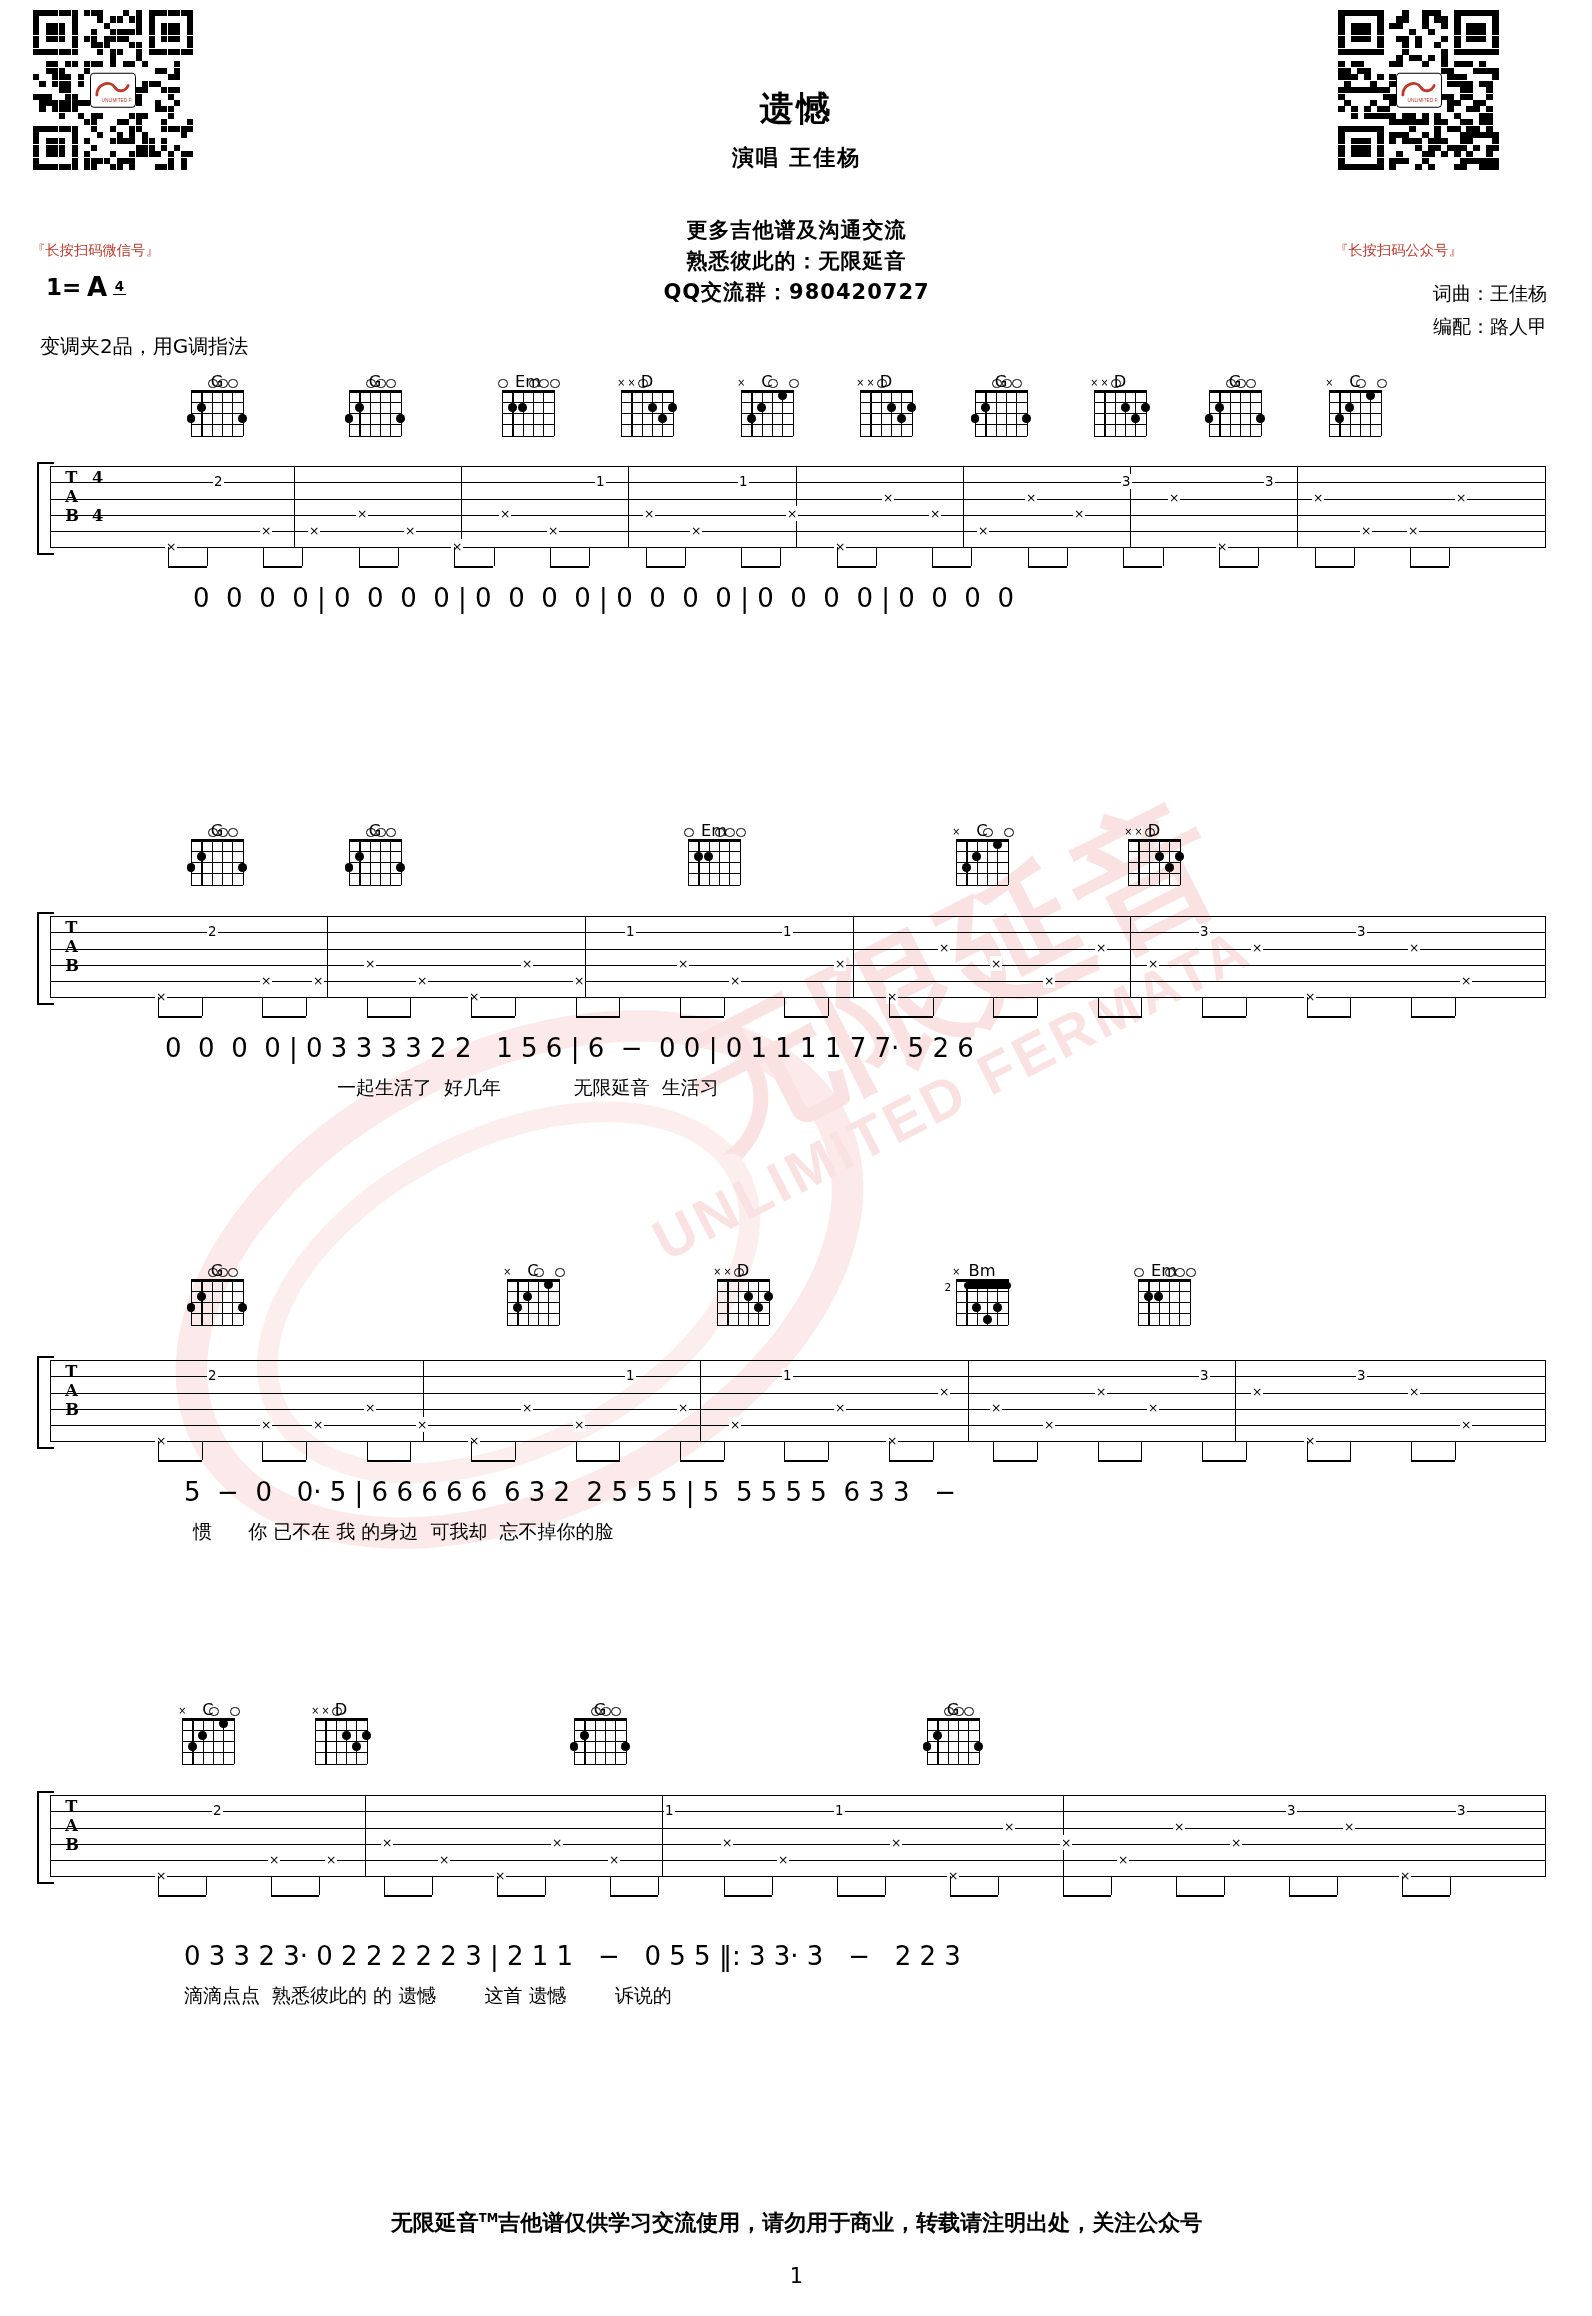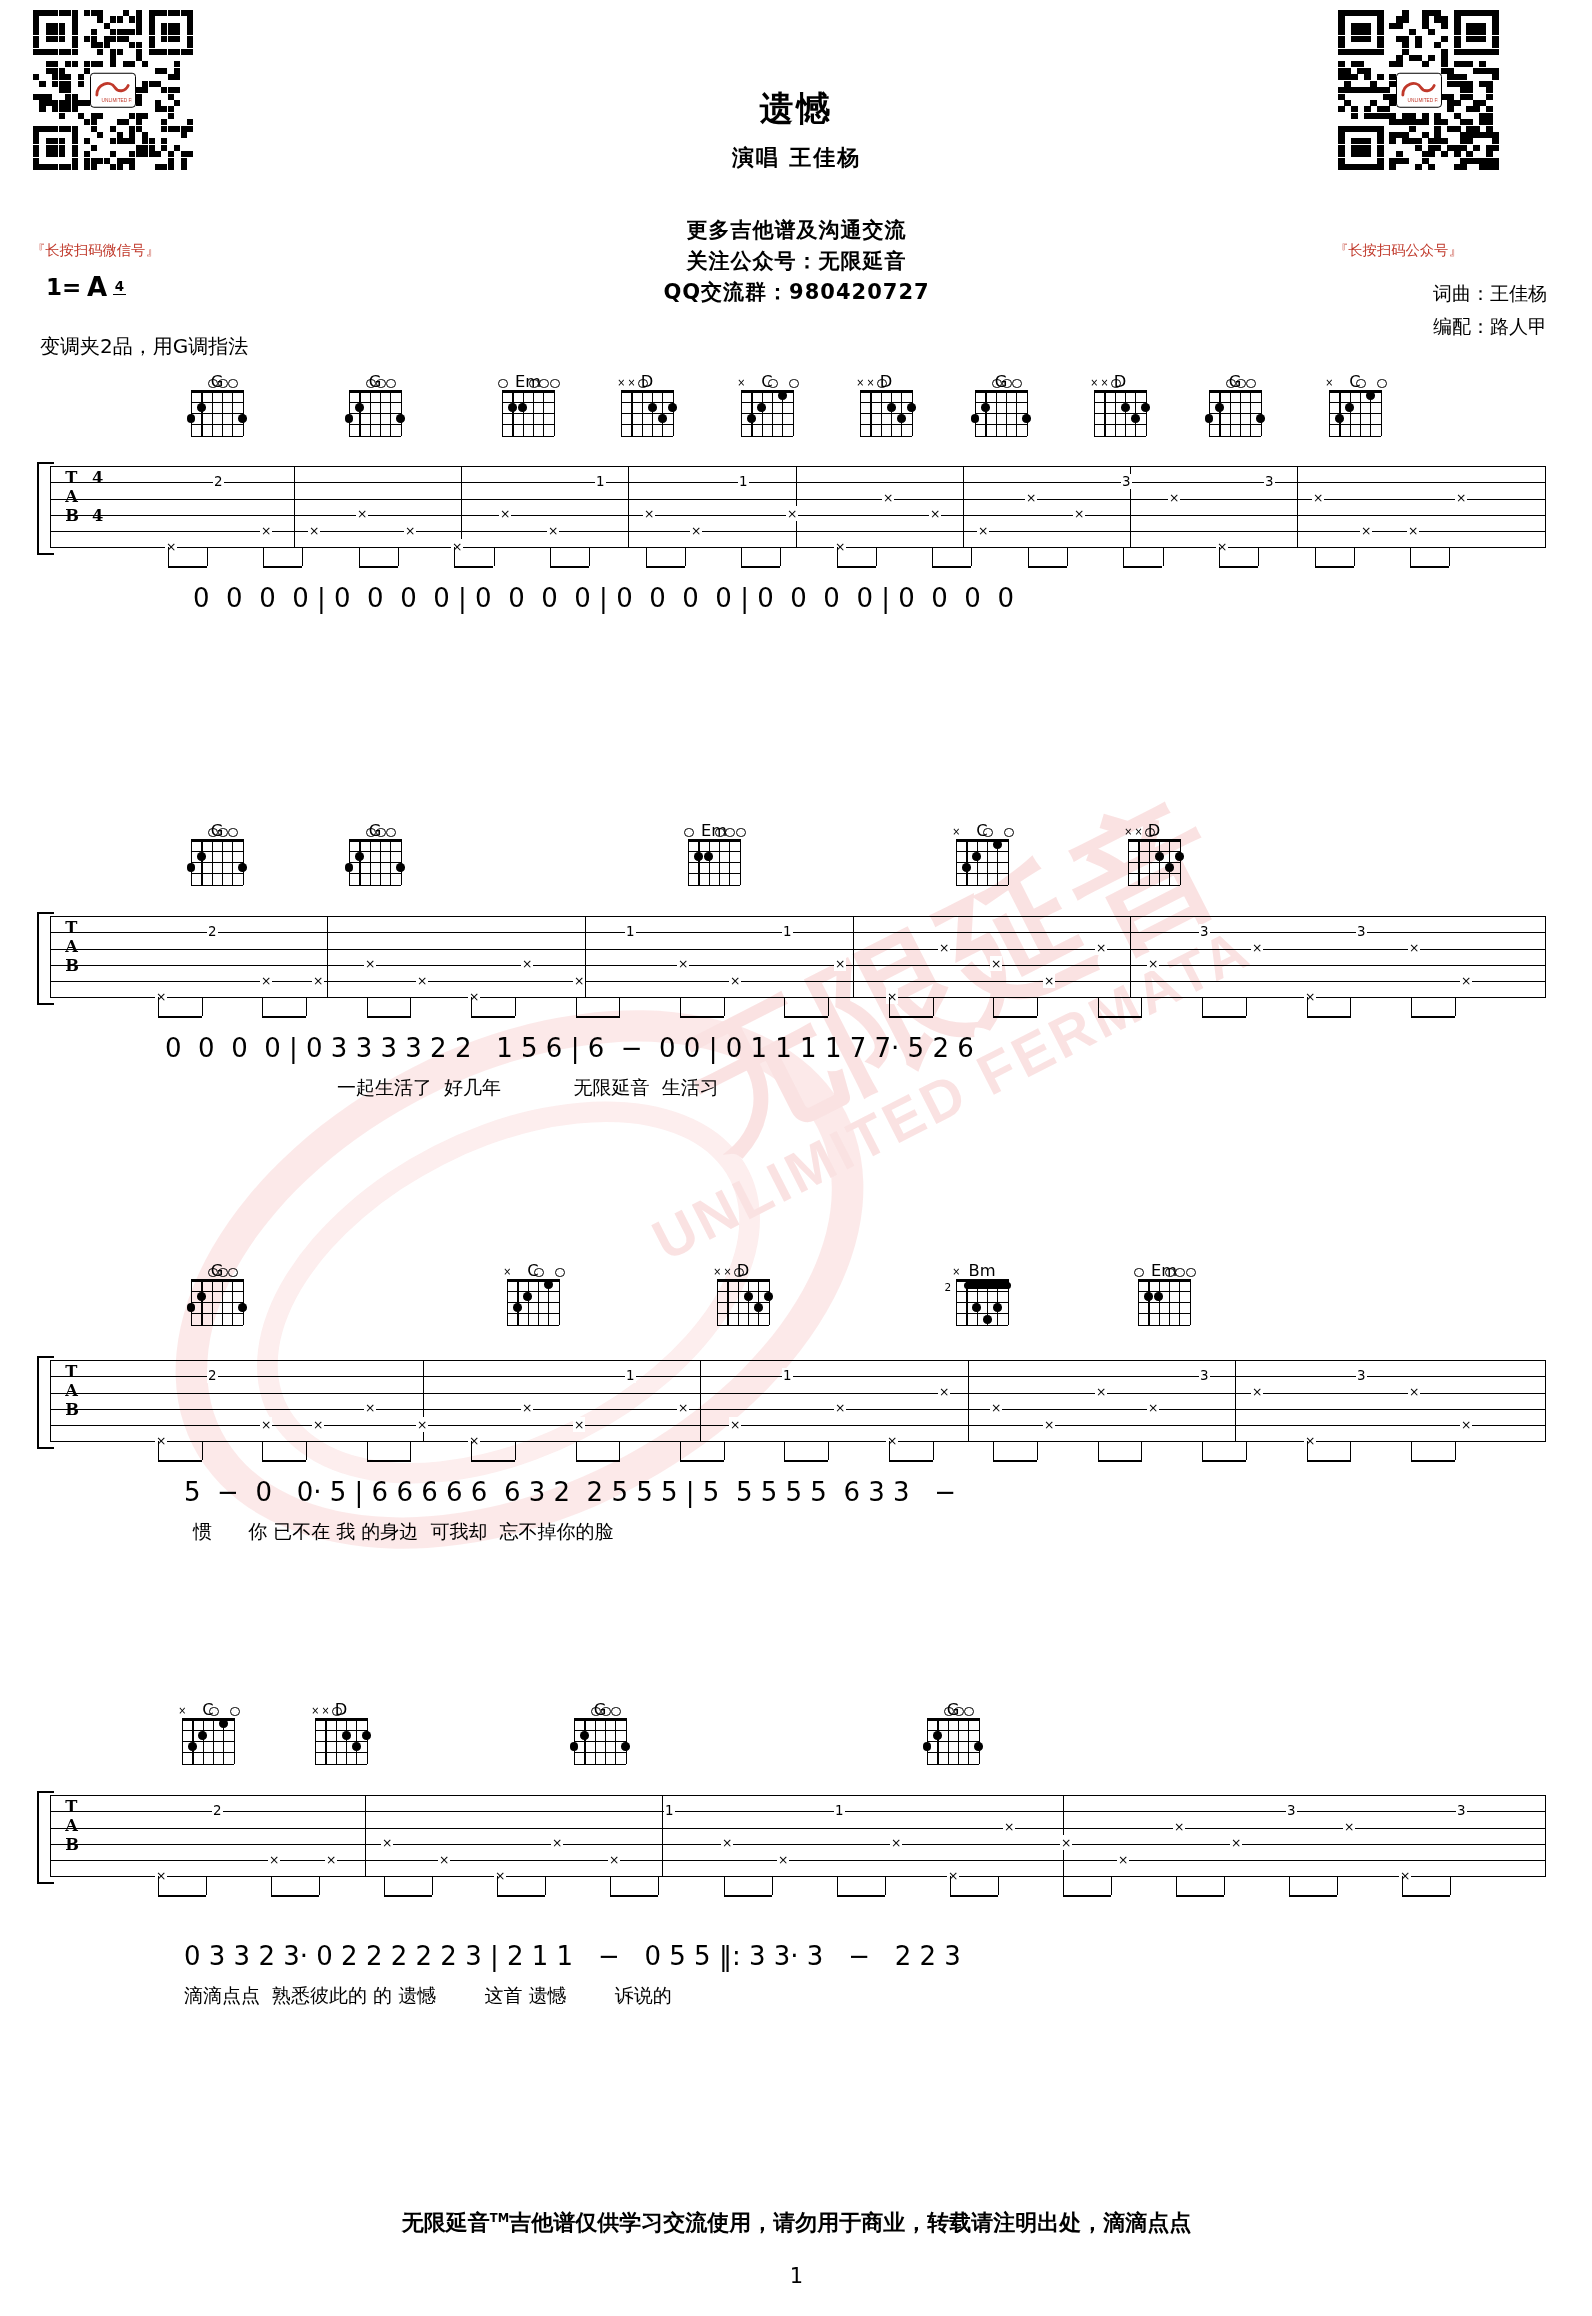--- a/index.html
+++ b/index.html
@@ -656,21 +656,21 @@
           <text x="8" y="25" font-size="5" fill="#c0392b" font-family="sans-serif">UNLIMITED FERMATA</text>
         </svg>
     </div>
   </div>
   <div class="qrcap" style="left:1334px;top:241px;">『长按扫码公众号』</div>
 
   <div class="title">遗憾</div>
   <div class="singer">演唱 王佳杨</div>
   <div class="promo">
     <div>更多吉他谱及沟通交流</div>
-    <div>关注公众号：无限延音</div>
+    <div>熟悉彼此的：无限延音</div>
     <div>QQ交流群：980420727</div>
   </div>
 
   <div class="keyline">
     <span>1=</span>
     <span style="font-size:26px;">A</span>
     <span class="frac">
       <span class="num">4</span>
       <span class="den">4</span>
     </span>
@@ -1029,21 +1029,21 @@
         <div class="beam" style="left:1239px;top:117px;width:48px"></div>
         <div class="stem" style="left:1352px;top:98px;height:19px"></div>
         <div class="stem" style="left:1400px;top:98px;height:19px"></div>
         <div class="beam" style="left:1352px;top:117px;width:48px"></div>
       </div>
     <div class="melody" style="left:134px;top:163px;">0 3 3 2 3· 0 2 2 2 2 2 3 | 2 1 1   −   0 5 5 ‖: 3 3· 3   −   2 2 3</div>
     <div class="lyric" style="left:134px;top:205px;">滴滴点点  熟悉彼此的 的 遗憾        这首 遗憾        诉说的</div>
   </div>
 
   <div class="footer">
-    <span>无限延音</span><sup>TM</sup><span>吉他谱仅供学习交流使用，请勿用于商业，转载请注明出处，滴滴点点</span>
+    <span>无限延音</span><sup>TM</sup><span>吉他谱仅供学习交流使用，请勿用于商业，转载请注明出处，关注公众号</span>
   </div>
   <div class="pageno">1</div>
 
 <div class="chordbox" style="left: 191px; top: 373px;">
       <div class="cname">G</div>
       <div class="grid">
         <div class="nut"></div>
         <div class="v" style="left:0px"></div>
         <div class="v" style="left:10.3px"></div>
         <div class="v" style="left:20.6px"></div>

